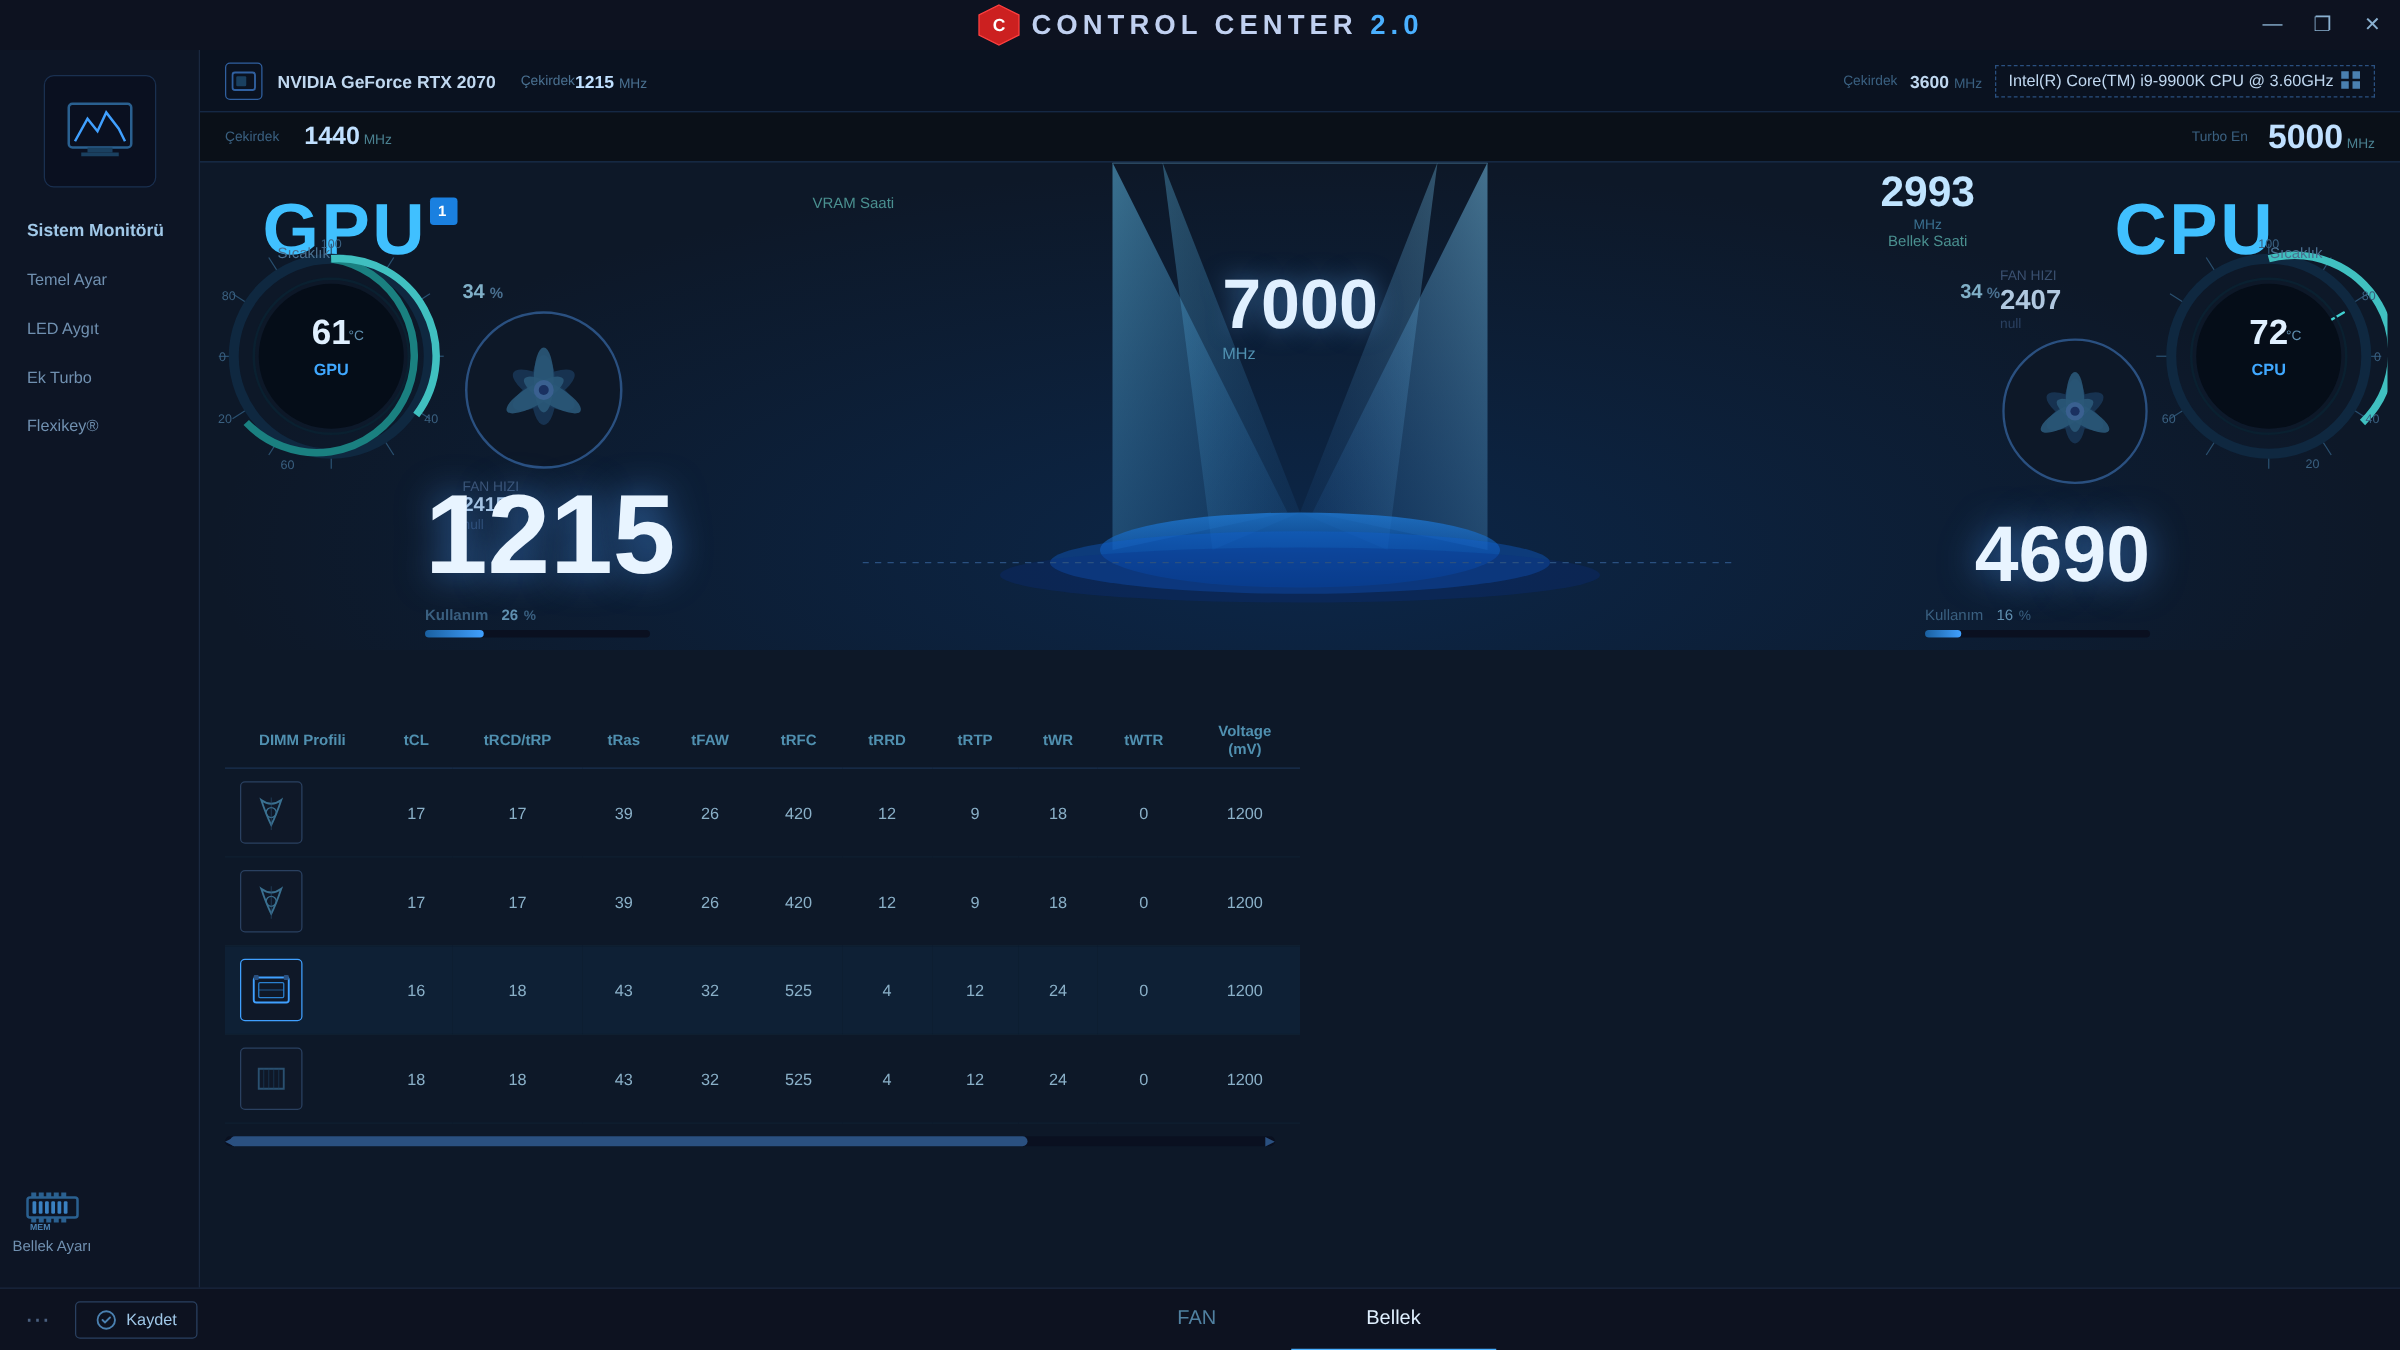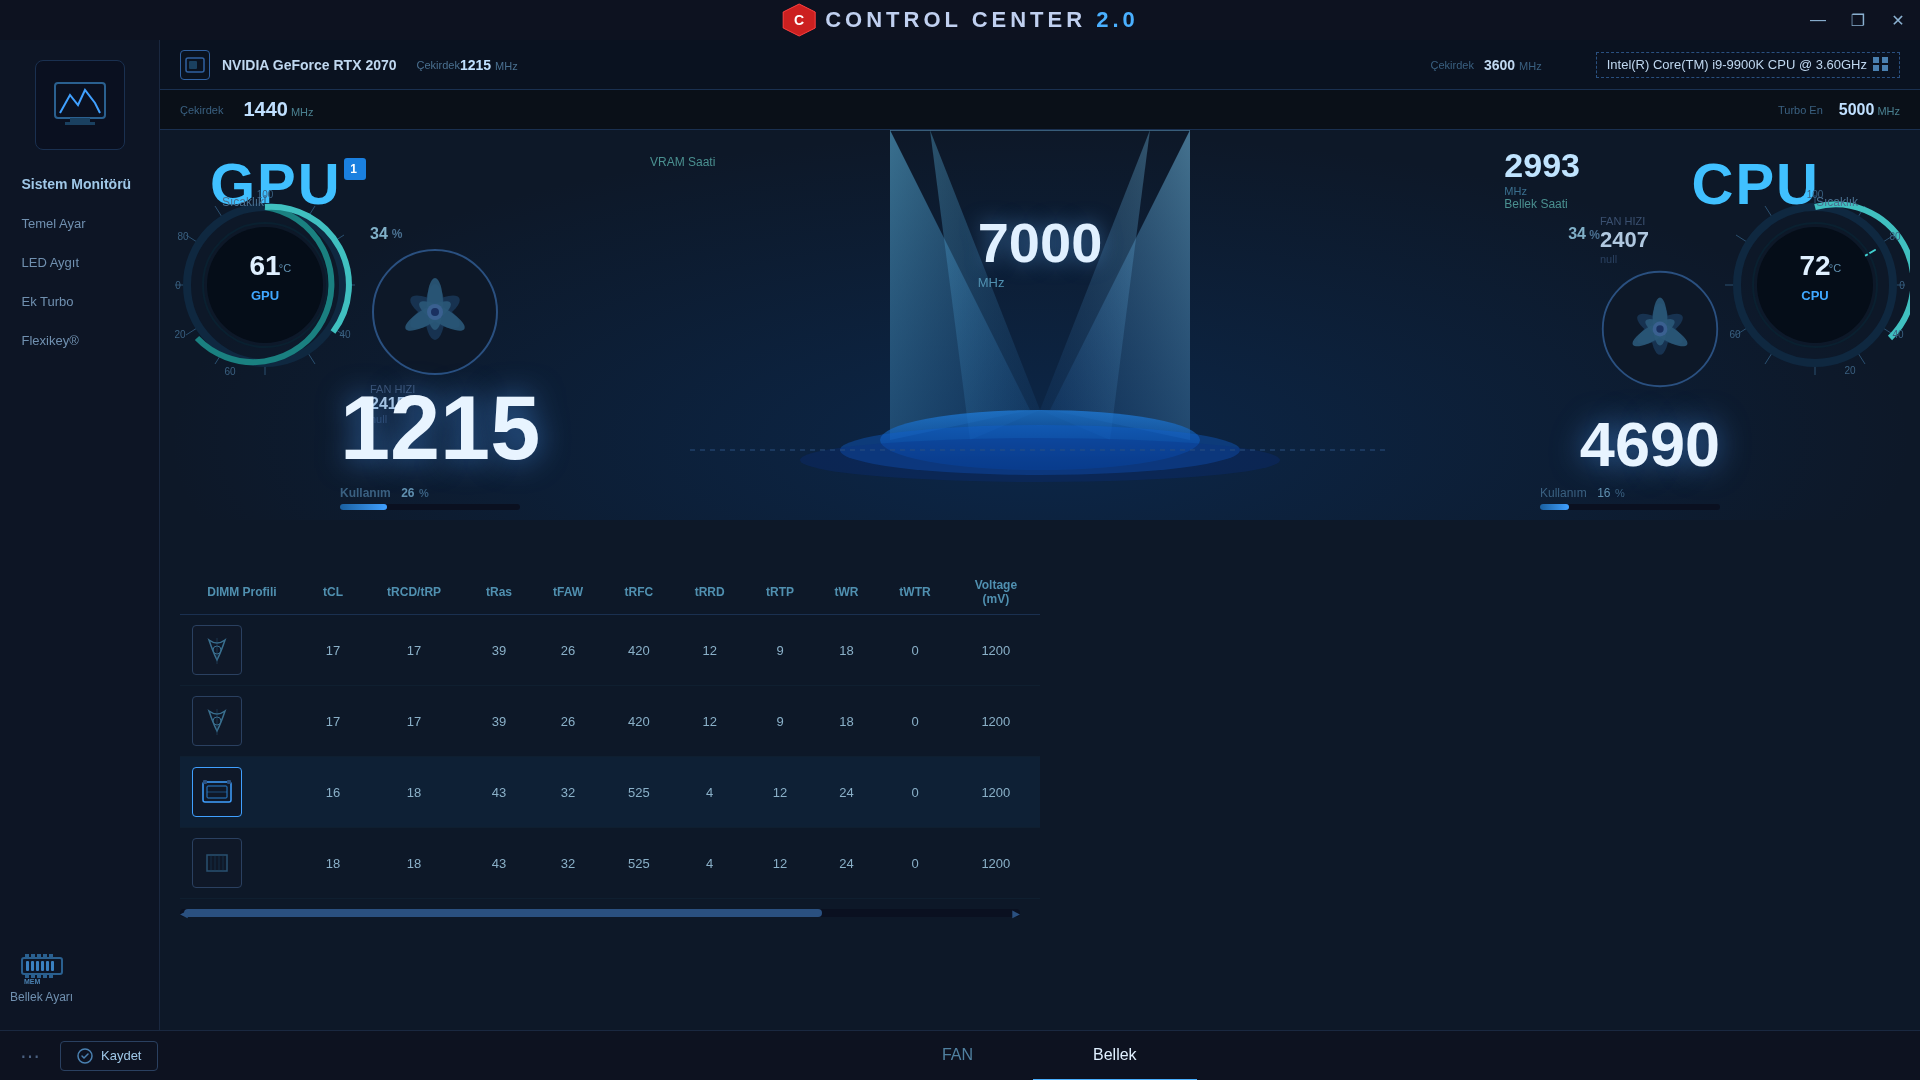--- a/index.html
+++ b/index.html
@@ -174,21 +174,21 @@
     .freq-unit { font-size: 11px; color: #4a7090; }
 
     .cpu-info {
       margin-left: auto;
       display: flex; align-items: center; gap: 10px;
     }
     .cpu-name { font-size: 13px; color: #c0d8f0; text-align: right; }
     .cpu-freq-box {
       border: 1px dashed #2a5080;
       padding: 4px 10px;
-      display: flex; align-items: center; gap: 6px; margin-left: 44px;
+      display: flex; align-items: center; gap: 6px;
     }
     .grid-icon {
       display: grid; grid-template-columns: 1fr 1fr; gap: 1px;
       width: 16px; height: 16px;
     }
     .grid-icon div { background: #4a80b0; width: 6px; height: 6px; }
 
     
     .center-viz {
       position: relative;
@@ -366,21 +366,21 @@
   <div style="height:40px;background:#0a1018;border-bottom:1px solid #1a3050;display:flex;align-items:center;padding:0 20px;gap:20px;">
     <span style="font-size:11px;color:#3a6080;">Çekirdek</span>
     <div style="display:flex;align-items:baseline;gap:3px;">
       <span style="font-size:20px;font-weight:700;color:#c0e0ff;">1440</span>
       <span style="font-size:11px;color:#4a8090;">MHz</span>
     </div>
 
     <div style="margin-left:auto;display:flex;align-items:center;gap:16px;">
       <span style="font-size:11px;color:#3a6080;">Turbo En</span>
       <div style="display:flex;align-items:baseline;gap:3px;">
-        <span style="font-size:16px;font-weight:700;color:#c0e0ff;">5000</span>
+        <span style="font-size:27px;font-weight:700;color:#c0e0ff;">5000</span>
         <span style="font-size:11px;color:#4a8090;">MHz</span>
       </div>
     </div>
   </div>
 
   <div class="center-viz" style="height:390px;position:relative;">
 
     <div style="position:absolute;inset:0;background:radial-gradient(ellipse at 50% 80%, rgba(10,60,120,0.4) 0%, transparent 70%);"></div>
 
     <svg style="position:absolute;top:0;left:50%;transform:translateX(-50%);width:700px;height:390px;" viewBox="0 0 700 390">
@@ -414,21 +414,21 @@
 
       <line x1="0" y1="320" x2="350" y2="320" stroke="#2a5080" stroke-width="1" stroke-dasharray="5,5"></line>
 
       <line x1="350" y1="320" x2="700" y2="320" stroke="#2a5080" stroke-width="1" stroke-dasharray="5,5"></line>
     </svg>
 
     <div style="position:absolute;top:25px;left:490px;text-align:center;">
       <div style="font-size:12px;color:#4a9090;">VRAM Saati</div>
     </div>
 
-    <div style="position:absolute;top:16px;right:340px;text-align:left;">
+    <div style="position:absolute;top:5px;right:340px;text-align:center;">
       <div style="font-size:34px;font-weight:700;color:#c0e4ff;">2993</div>
       <div style="font-size:11px;color:#3a7090;">MHz</div>
       <div style="font-size:12px;color:#4a9090;">Bellek Saati</div>
     </div>
 
     <div style="position:absolute;top:80px;left:50%;transform:translateX(-50%);text-align:left;">
       <div style="font-size:56px;font-weight:900;color:#e0f0ff;text-shadow:0 0 20px rgba(100,180,255,0.5);">7000</div>
       <div style="font-size:13px;color:#5090b0;">MHz</div>
     </div>
 

